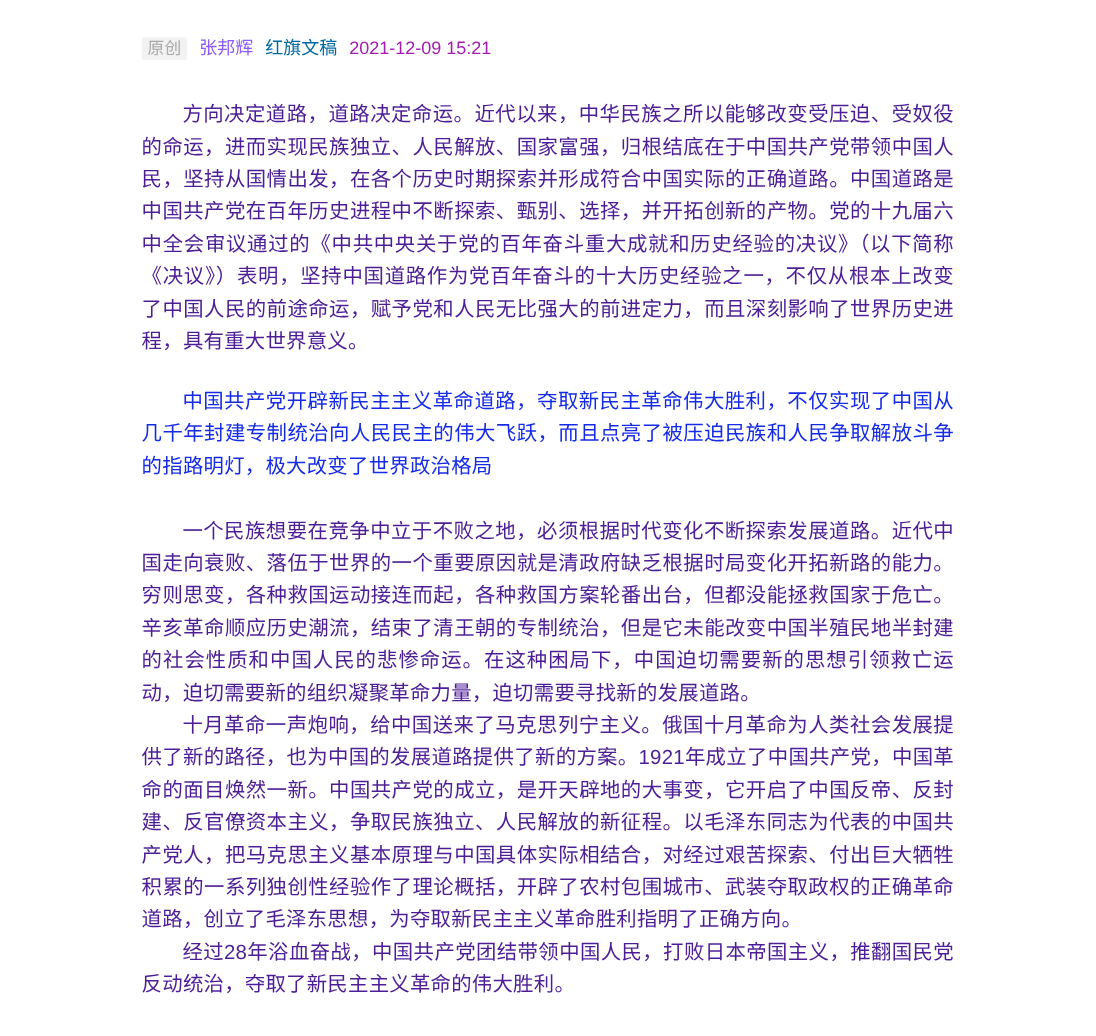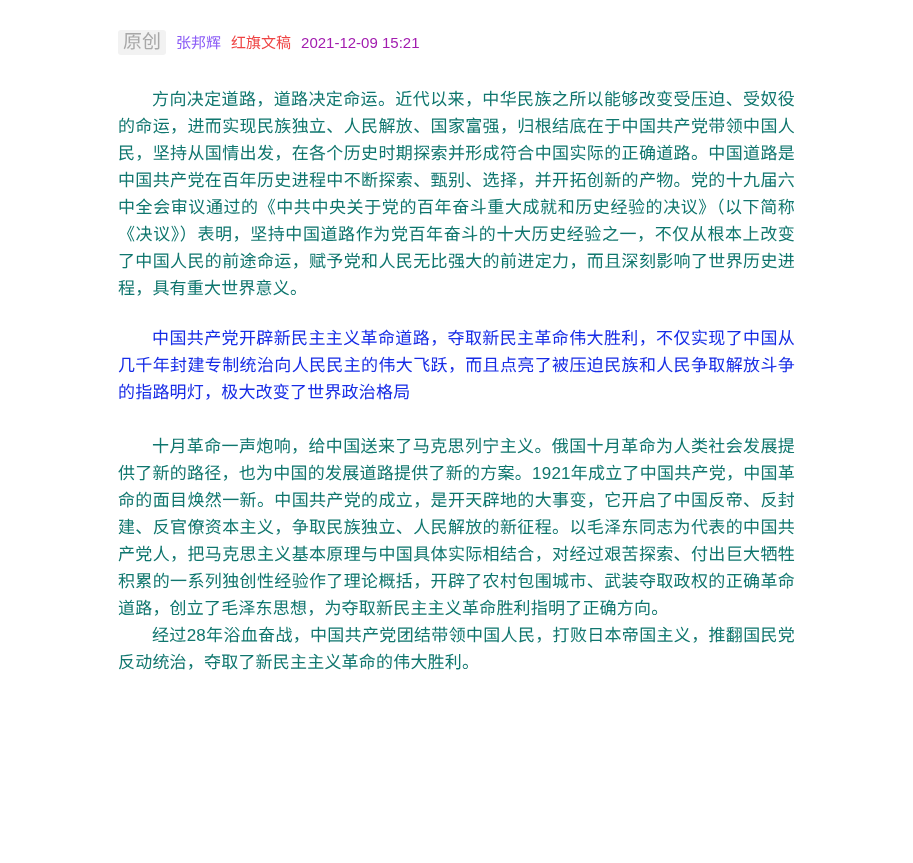--- a/index.html
+++ b/index.html
@@ -29,42 +29,42 @@
     display: flex;
     align-items: center;
     gap: 10px;
     font-size: 15px;
     line-height: 21px;
     color: #9b9b9b;
     margin: 0 0 31px 0;
     white-space: nowrap;
   }
   .original-badge {
-    font-size: 19px;
+    font-size: 14px;
     line-height: 1.1;
     color: #a8a8a8;
     background: #f2f2f2;
     border-radius: 3px;
     padding: 2px 5px;
   }
   .author-name {
     color: #8b5cf6;
   }
   .account-link {
-    color: #ef4444;
+    color: #0369a1;
     cursor: pointer;
   }
   .publish-time {
     color: #a21caf;
   }
   .article p {
     font-size: 17px;
     line-height: 27px;
     margin: 0;
-    color: #0f766e;
+    color: #4c1d95;
     text-align: justify;
     text-indent: 2em;
     letter-spacing: 0.2px;
   }
   .article p.gap-after {
     margin-bottom: 23px;
   }
   .article p.section-heading {
     color: #162be6;
     font-weight: normal;
@@ -80,17 +80,18 @@
   <div class="meta-row">
     <span class="original-badge">原创</span>
     <span class="author-name">张邦辉</span>
     <span class="account-link">红旗文稿</span>
     <span class="publish-time">2021-12-09 15:21</span>
   </div>
 
   <div class="article">
     <p class="gap-after">方向决定道路，道路决定命运。近代以来，中华民族之所以能够改变受压迫、受奴役的命运，进而实现民族独立、人民解放、国家富强，归根结底在于中国共产党带领中国人民，坚持从国情出发，在各个历史时期探索并形成符合中国实际的正确道路。中国道路是中国共产党在百年历史进程中不断探索、甄别、选择，并开拓创新的产物。党的十九届六中全会审议通过的《中共中央关于党的百年奋斗重大成就和历史经验的决议》（以下简称《决议》）表明，坚持中国道路作为党百年奋斗的十大历史经验之一，不仅从根本上改变了中国人民的前途命运，赋予党和人民无比强大的前进定力，而且深刻影响了世界历史进程，具有重大世界意义。</p>
     <p class="section-heading">中国共产党开辟新民主主义革命道路，夺取新民主革命伟大胜利，不仅实现了中国从几千年封建专制统治向人民民主的伟大飞跃，而且点亮了被压迫民族和人民争取解放斗争的指路明灯，极大改变了世界政治格局</p>
+    <p>一个民族想要在竞争中立于不败之地，必须根据时代变化不断探索发展道路。近代中国走向衰败、落伍于世界的一个重要原因就是清政府缺乏根据时局变化开拓新路的能力。穷则思变，各种救国运动接连而起，各种救国方案轮番出台，但都没能拯救国家于危亡。辛亥革命顺应历史潮流，结束了清王朝的专制统治，但是它未能改变中国半殖民地半封建的社会性质和中国人民的悲惨命运。在这种困局下，中国迫切需要新的思想引领救亡运动，迫切需要新的组织凝聚革命力量，迫切需要寻找新的发展道路。</p>
     <p>十月革命一声炮响，给中国送来了马克思列宁主义。俄国十月革命为人类社会发展提供了新的路径，也为中国的发展道路提供了新的方案。1921年成立了中国共产党，中国革命的面目焕然一新。中国共产党的成立，是开天辟地的大事变，它开启了中国反帝、反封建、反官僚资本主义，争取民族独立、人民解放的新征程。以毛泽东同志为代表的中国共产党人，把马克思主义基本原理与中国具体实际相结合，对经过艰苦探索、付出巨大牺牲积累的一系列独创性经验作了理论概括，开辟了农村包围城市、武装夺取政权的正确革命道路，创立了毛泽东思想，为夺取新民主主义革命胜利指明了正确方向。</p>
     <p>经过28年浴血奋战，中国共产党团结带领中国人民，打败日本帝国主义，推翻国民党反动统治，夺取了新民主主义革命的伟大胜利。</p>
   </div>
 
 </div>
 
 </body></html>

